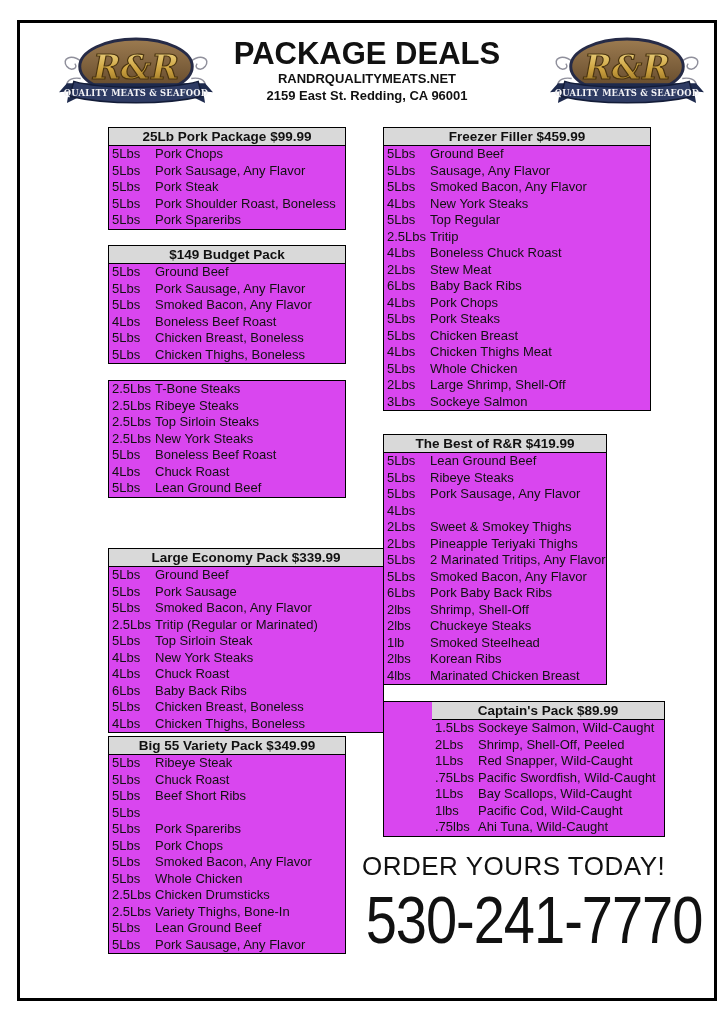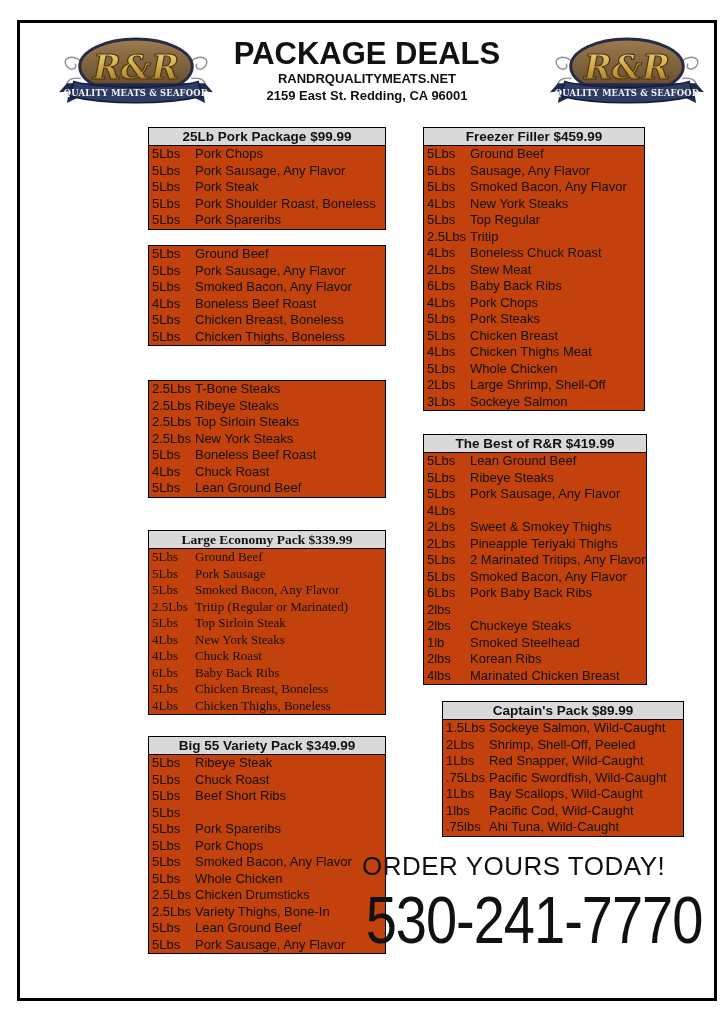--- a/index.html
+++ b/index.html
@@ -16,36 +16,36 @@
   .site  { position:absolute; left:17px; top:71px; width:700px; text-align:center;
            font-size:13px; font-weight:bold; }
   .addr  { position:absolute; left:17px; top:88px; width:700px; text-align:center;
            font-size:13px; font-weight:bold; }
 
   .logo { position:absolute; width:158px; height:75px; }
   .logo-left  { left:57px;  top:35px; }
   .logo-right { left:548px; top:35px; }
 
   
-  .box { position:absolute; border:1.5px solid #000; background:#c2410c;margin-left:40px; }
+  .box { position:absolute; border:1.5px solid #000; background:#d946ef; }
   .box-header { height:18px; line-height:17px; background:#d9d9d9;
                 border-bottom:1px solid #000; text-align:center;
                 font-size:13.5px; font-weight:bold; white-space:nowrap; }
   .row { display:flex; line-height:16.5px; font-size:13px; white-space:nowrap; }
   .qty { flex:0 0 46px; padding-left:3px; }
   .nm  { flex:1; }
 
   .b0 { left:108px; top:127px; width:238px; }
   .b1 { left:108px; top:245px; width:238px; }
   .b2 { left:108px; top:380px; width:238px; }
-  .b3 { left:108px; top:530px; width:238px;font-family:Liberation Serif, serif; }
+  .b3 { left:108px; top:548px; width:276px; }
   .b4 { left:108px; top:736px; width:238px; }
-  .b5 { left:383px; top:127px; width:222px; }
+  .b5 { left:383px; top:127px; width:268px; }
   .b6 { left:383px; top:434px; width:224px; }
-  .b7 { left:402px; top:701px; width:242px; }
+  .b7 { left:383px; top:701px; width:282px;padding-left:48px; }
 
   
   .cta   { position:absolute; left:362px; top:851px; width:348px; text-align:left;
            font-size:26px; letter-spacing:0.5px; white-space:nowrap; }
   .phone { position:absolute; left:350px; top:888px; width:368px; text-align:center;
            font-size:56px; letter-spacing:-1px; white-space:nowrap;
            transform:scaleY(1.2); transform-origin:50% 60%; }
 </style>
 </head>
 <body>
@@ -122,20 +122,21 @@
     <span class="nm">Pork Shoulder Roast, Boneless</span>
   </div>
 
   <div class="row">
     <span class="qty">5Lbs</span>
     <span class="nm">Pork Spareribs</span>
   </div>
 </div>
 </div>
 <div class="box b1">
+  <div class="box-header">$149 Budget Pack</div>
   <div>
   <div class="row">
     <span class="qty">5Lbs</span>
     <span class="nm">Ground Beef</span>
   </div>
 
   <div class="row">
     <span class="qty">5Lbs</span>
     <span class="nm">Pork Sausage, Any Flavor</span>
   </div>
@@ -443,20 +444,21 @@
     <span class="nm">Smoked Bacon, Any Flavor</span>
   </div>
 
   <div class="row">
     <span class="qty">6Lbs</span>
     <span class="nm">Pork Baby Back Ribs</span>
   </div>
 
   <div class="row">
     <span class="qty">2lbs</span>
+    <span class="nm">Shrimp, Shell-Off</span>
   </div>
 
   <div class="row">
     <span class="qty">2lbs</span>
     <span class="nm">Chuckeye Steaks</span>
   </div>
 
   <div class="row">
     <span class="qty">1lb</span>
     <span class="nm">Smoked Steelhead</span>

